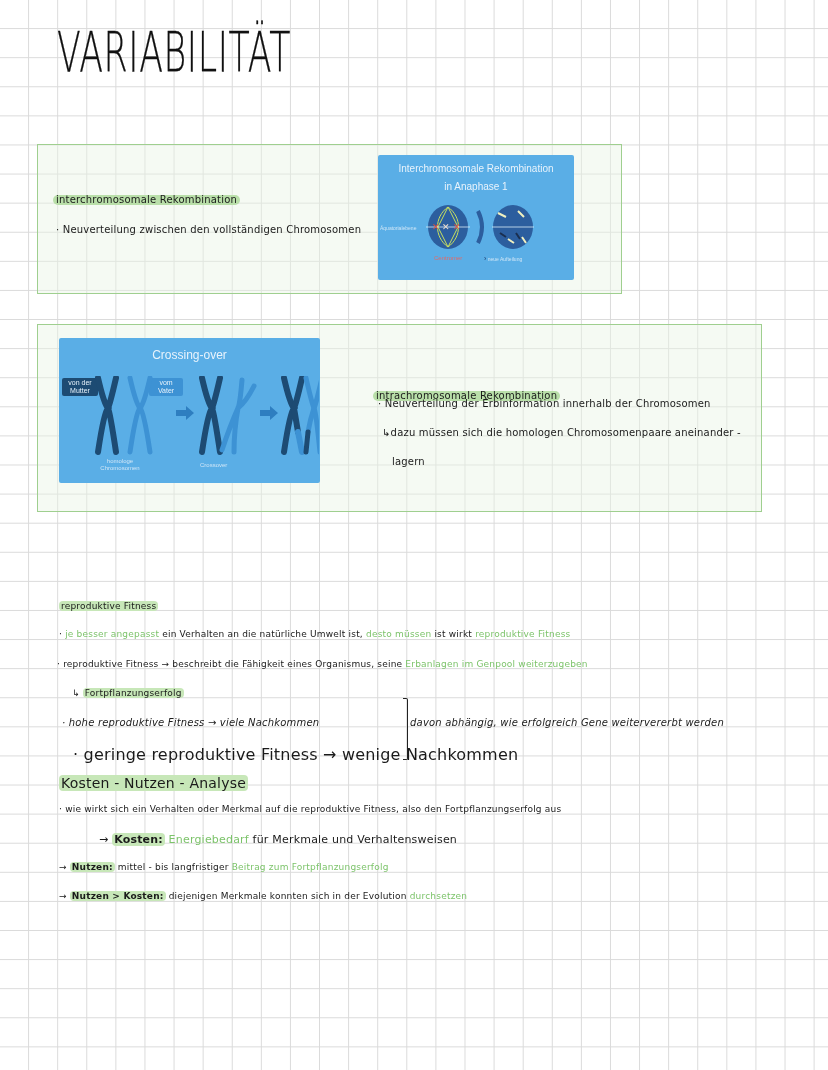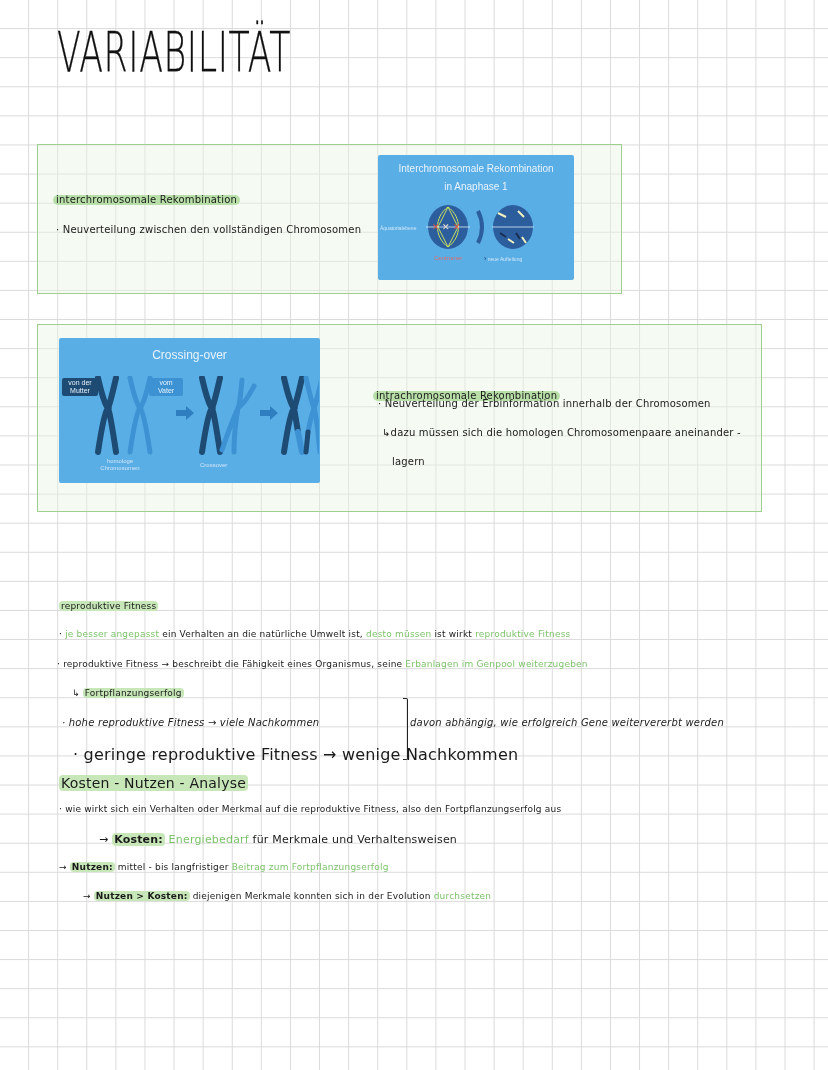--- a/index.html
+++ b/index.html
@@ -155,15 +155,15 @@
 </div>
 
 <div class="abs txt" style="left:59px; top:834px; font-size:11px;margin-left:40px;">
   <span>→ </span><span class="hl-sm bold">Kosten:</span><span class="green"> Energiebedarf</span><span>  für  Merkmale und Verhaltensweisen</span>
 </div>
 
 <div class="abs txt" style="left:59px; top:863px; font-size:9px;">
   <span>→ </span><span class="hl-sm bold">Nutzen:</span><span> mittel - bis langfristiger </span><span class="green">Beitrag  zum  Fortpflanzungserfolg</span>
 </div>
 
-<div class="abs txt" style="left:59px; top:892px; font-size:9px;padding-left:24px;">
+<div class="abs txt" style="left:59px; top:892px; font-size:9px;">
   <span>→ </span><span class="hl-sm bold">Nutzen &gt; Kosten:</span><span> diejenigen Merkmale konnten sich in der  Evolution </span><span class="green">durchsetzen</span>
 </div>
 
 </body></html>

